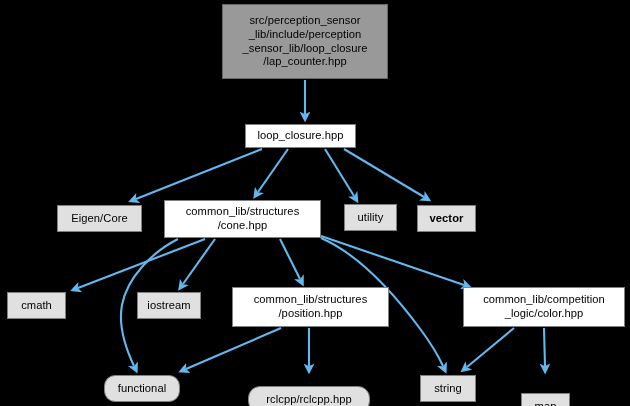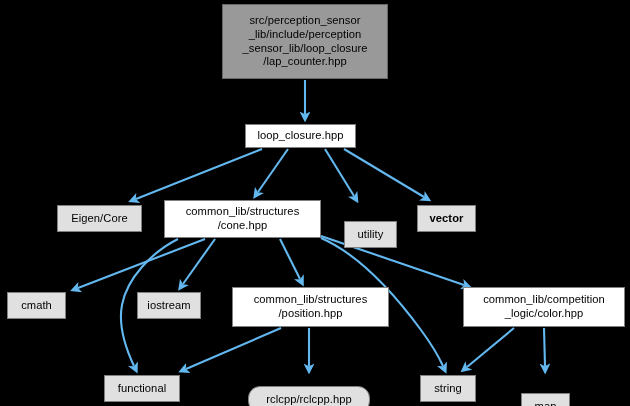--- a/index.html
+++ b/index.html
@@ -81,26 +81,26 @@
   </svg>
   <div id="nodes-group">
       <div class="node root" style="left: 222px; top: 4px; width: 166px; height: 75px;"><span>src/perception_sensor
 _lib/include/perception
 _sensor_lib/loop_closure
 /lap_counter.hpp</span></div>
       <div class="node white" style="left: 245px; top: 124px; width: 111px; height: 24px;"><span>loop_closure.hpp</span></div>
       <div class="node gray" style="left: 57px; top: 205px; width: 85px; height: 27px; text-align: right;"><span>Eigen/Core</span></div>
       <div class="node white" style="left: 164px; top: 200px; width: 157px; height: 38px;"><span>common_lib/structures
 /cone.hpp</span></div>
-      <div class="node gray" style="left: 344px; top: 221px; width: 53px; height: 27px;"><span>utility</span></div>
+      <div class="node gray" style="left: 344px; top: 204px; width: 53px; height: 27px;"><span>utility</span></div>
       <div class="node gray" style="left: 417px; top: 205px; width: 59px; height: 27px; font-weight: bold;"><span>vector</span></div>
       <div class="node gray" style="left: 7px; top: 292px; width: 59px; height: 27px; justify-content: center;"><span>cmath</span></div>
       <div class="node gray" style="left: 137px; top: 292px; width: 64px; height: 27px;"><span>iostream</span></div>
       <div class="node white" style="left: 232px; top: 287px; width: 157px; height: 40px;"><span>common_lib/structures
 /position.hpp</span></div>
       <div class="node white" style="left: 463px; top: 287px; width: 162px; height: 40px;"><span>common_lib/competition
 _logic/color.hpp</span></div>
-      <div class="node gray" style="left: 104px; top: 375px; width: 76px; height: 27px;"><span>functional</span></div>
+      <div class="node gray" style="left: 104px; top: 375px; width: 76px; height: 27px; border-radius: 11px;"><span>functional</span></div>
       <div class="node gray" style="left: 248px; top: 386px; width: 122px; height: 27px; border-radius: 12px;"><span>rclcpp/rclcpp.hpp</span></div>
       <div class="node gray" style="left: 420px; top: 375px; width: 56px; height: 27px;"><span>string</span></div>
       <div class="node gray" style="left: 521px; top: 393px; width: 49px; height: 27px;"><span>map</span></div>
     </div>
 </div>
 
 </body></html>

